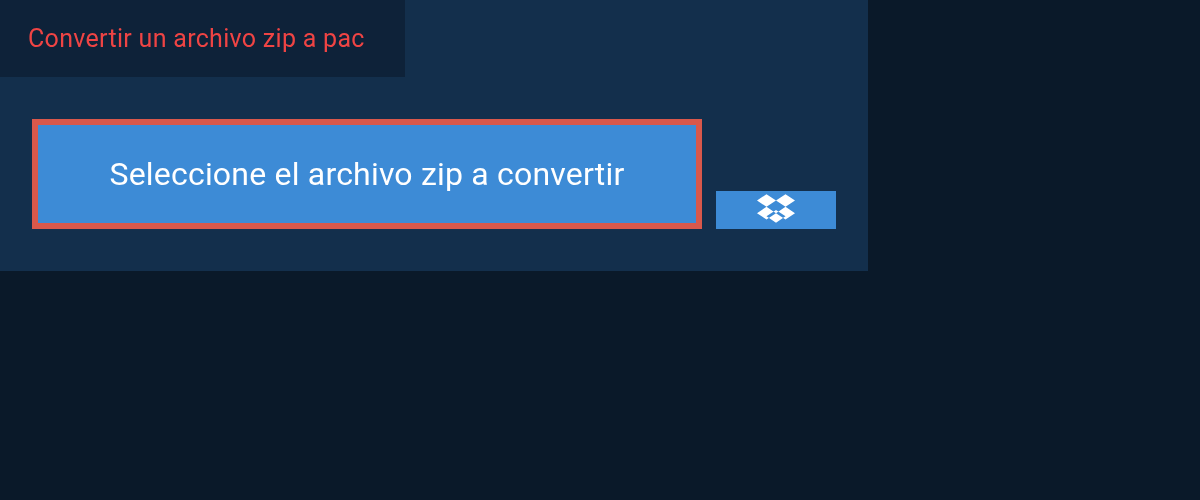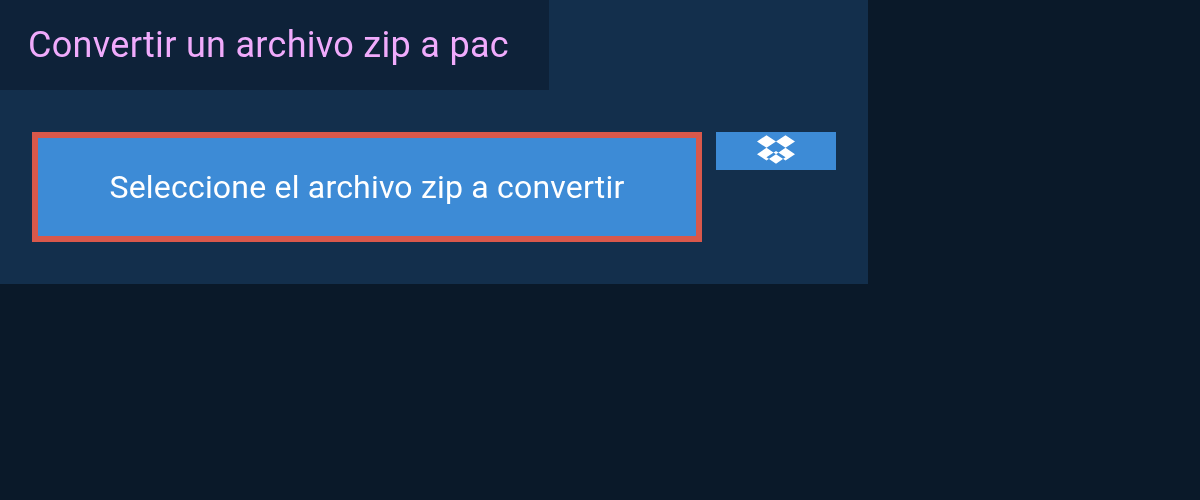--- a/index.html
+++ b/index.html
@@ -19,29 +19,29 @@
       margin: 0;
       padding: 0;
       width: 868px;
     }
     .tab-header {
       background: #0e2239;
       display: inline-block;
       padding: 24px 40px 24px 28px;
     }
     .tab-title {
-      color: #f0abfc;
-      font-size: 36px;
+      color: #ef4444;
+      font-size: 25px;
       font-weight: 400;
       letter-spacing: 0.3px;
     }
     .content-area {
       padding: 42px 32px 42px 32px;
       display: flex;
-      align-items: flex-start;
+      align-items: flex-end;
       gap: 14px;
     }
     .select-file-button {
       flex: 1;
       background: #3d8bd6;
       border: 6px solid #d9584b;
       color: #ffffff;
       font-size: 32px;
       font-weight: 400;
       padding: 30px 20px;

